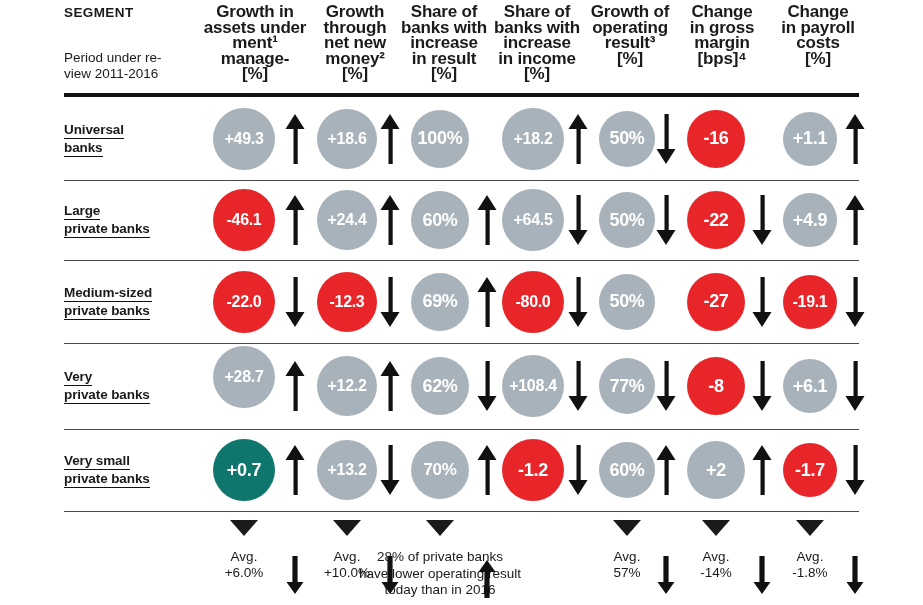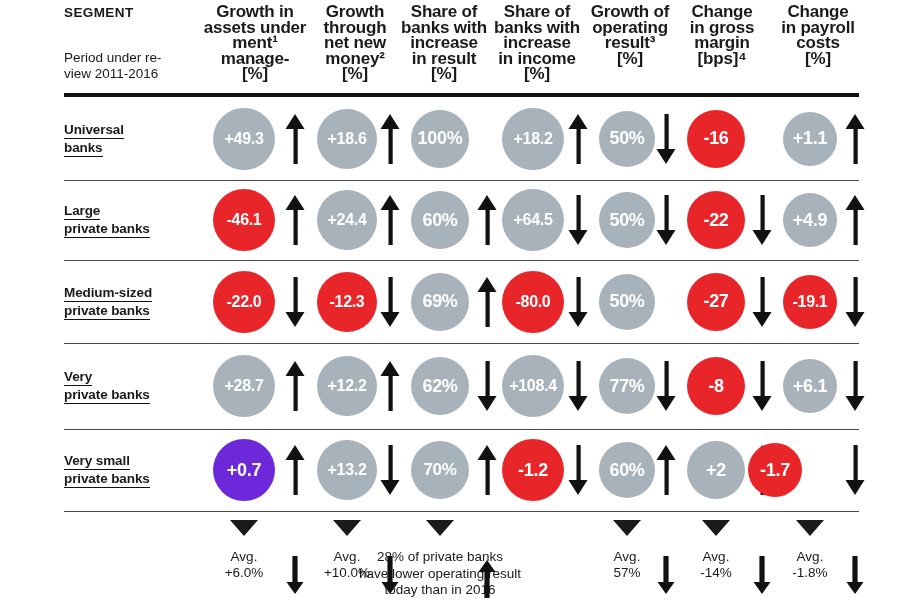--- a/index.html
+++ b/index.html
@@ -300,21 +300,21 @@
         <svg width="20" height="50" viewBox="0 0 20 50" fill="#111111">
           <rect x="8.5" y="0" width="4.2" height="38"></rect>
           <polygon points="10,50 19.5,35 0.5,35"></polygon>
         </svg>
       </div>
       <div class="rule-thin" style="top: 343px;"></div>
       <div class="row-label" style="top: 368px;">
         <span>Very </span>
         <span>private banks</span>
       </div>
-      <div class="bubble" style="left: 213px; top: 355px; width: 62px; height: 62px; background: rgb(168, 178, 186); font-size: 16px;">+28.7</div>
+      <div class="bubble" style="left: 213px; top: 346px; width: 62px; height: 62px; background: rgb(168, 178, 186); font-size: 16px;">+28.7</div>
       <div class="arrow" style="left: 285px; top: 361px;">
         <svg width="20" height="50" viewBox="0 0 20 50" fill="#111111">
           <rect x="8.5" y="12" width="4.2" height="38"></rect>
           <polygon points="10,0 19.5,15 0.5,15"></polygon>
         </svg>
       </div>
       <div class="bubble" style="left: 317px; top: 356px; width: 60px; height: 60px; background: rgb(168, 178, 186); font-size: 16px;">+12.2</div>
       <div class="arrow" style="left: 380px; top: 361px;">
         <svg width="20" height="50" viewBox="0 0 20 50" fill="#111111">
           <rect x="8.5" y="12" width="4.2" height="38"></rect>
@@ -354,21 +354,21 @@
         <svg width="20" height="50" viewBox="0 0 20 50" fill="#111111">
           <rect x="8.5" y="0" width="4.2" height="38"></rect>
           <polygon points="10,50 19.5,35 0.5,35"></polygon>
         </svg>
       </div>
       <div class="rule-thin" style="top: 429px;"></div>
       <div class="row-label" style="top: 452px;">
         <span>Very small</span>
         <span>private banks</span>
       </div>
-      <div class="bubble" style="left: 213px; top: 439px; width: 62px; height: 62px; background: #6d28d9; font-size: 18px;">+0.7</div>
+      <div class="bubble" style="left: 213px; top: 439px; width: 62px; height: 62px; background: #0f766e; font-size: 18px;">+0.7</div>
       <div class="arrow" style="left: 285px; top: 445px;">
         <svg width="20" height="50" viewBox="0 0 20 50" fill="#111111">
           <rect x="8.5" y="12" width="4.2" height="38"></rect>
           <polygon points="10,0 19.5,15 0.5,15"></polygon>
         </svg>
       </div>
       <div class="bubble" style="left: 317px; top: 440px; width: 60px; height: 60px; background: rgb(168, 178, 186); font-size: 16px;">+13.2</div>
       <div class="arrow" style="left: 380px; top: 445px;">
         <svg width="20" height="50" viewBox="0 0 20 50" fill="#111111">
           <rect x="8.5" y="0" width="4.2" height="38"></rect>
@@ -396,21 +396,21 @@
           <polygon points="10,0 19.5,15 0.5,15"></polygon>
         </svg>
       </div>
       <div class="bubble" style="left: 687px; top: 441px; width: 58px; height: 58px; background: rgb(168, 178, 186); font-size: 18px;">+2</div>
       <div class="arrow" style="left: 752px; top: 445px;">
         <svg width="20" height="50" viewBox="0 0 20 50" fill="#111111">
           <rect x="8.5" y="12" width="4.2" height="38"></rect>
           <polygon points="10,0 19.5,15 0.5,15"></polygon>
         </svg>
       </div>
-      <div class="bubble" style="left: 748px; top: 443px; width: 54px; height: 54px; background: rgb(232, 38, 42); font-size: 18px;">-1.7</div>
+      <div class="bubble" style="left: 783px; top: 443px; width: 54px; height: 54px; background: rgb(232, 38, 42); font-size: 18px;">-1.7</div>
       <div class="arrow" style="left: 845px; top: 445px;">
         <svg width="20" height="50" viewBox="0 0 20 50" fill="#111111">
           <rect x="8.5" y="0" width="4.2" height="38"></rect>
           <polygon points="10,50 19.5,35 0.5,35"></polygon>
         </svg>
       </div>
       <div class="rule-thin" style="top: 511px;"></div>
     </div>
   <div id="footer">
       <div class="tri" style="left: 230px; top: 520px;"></div>

